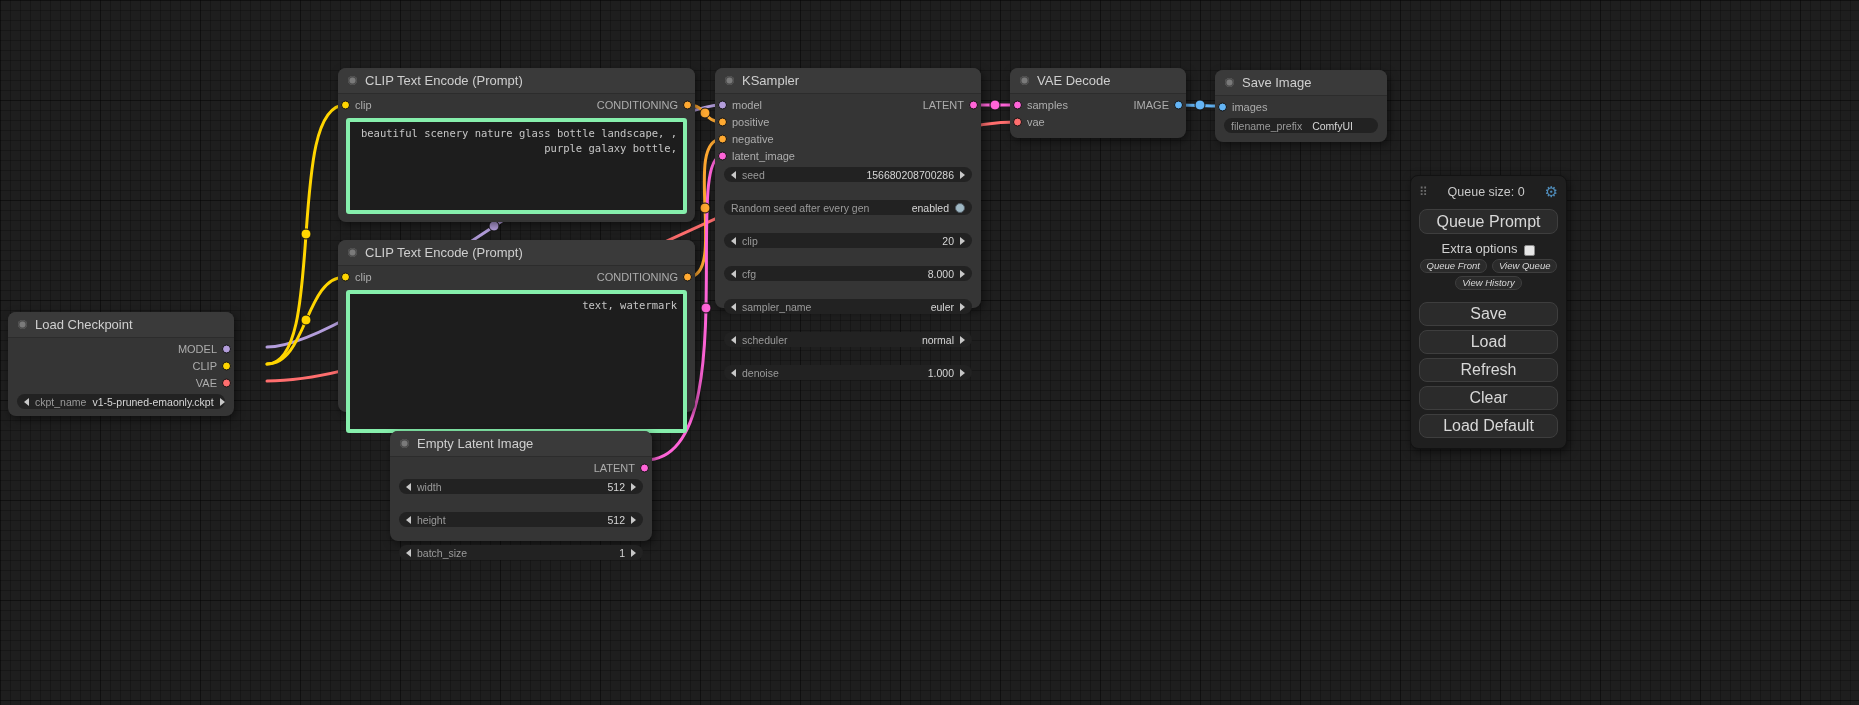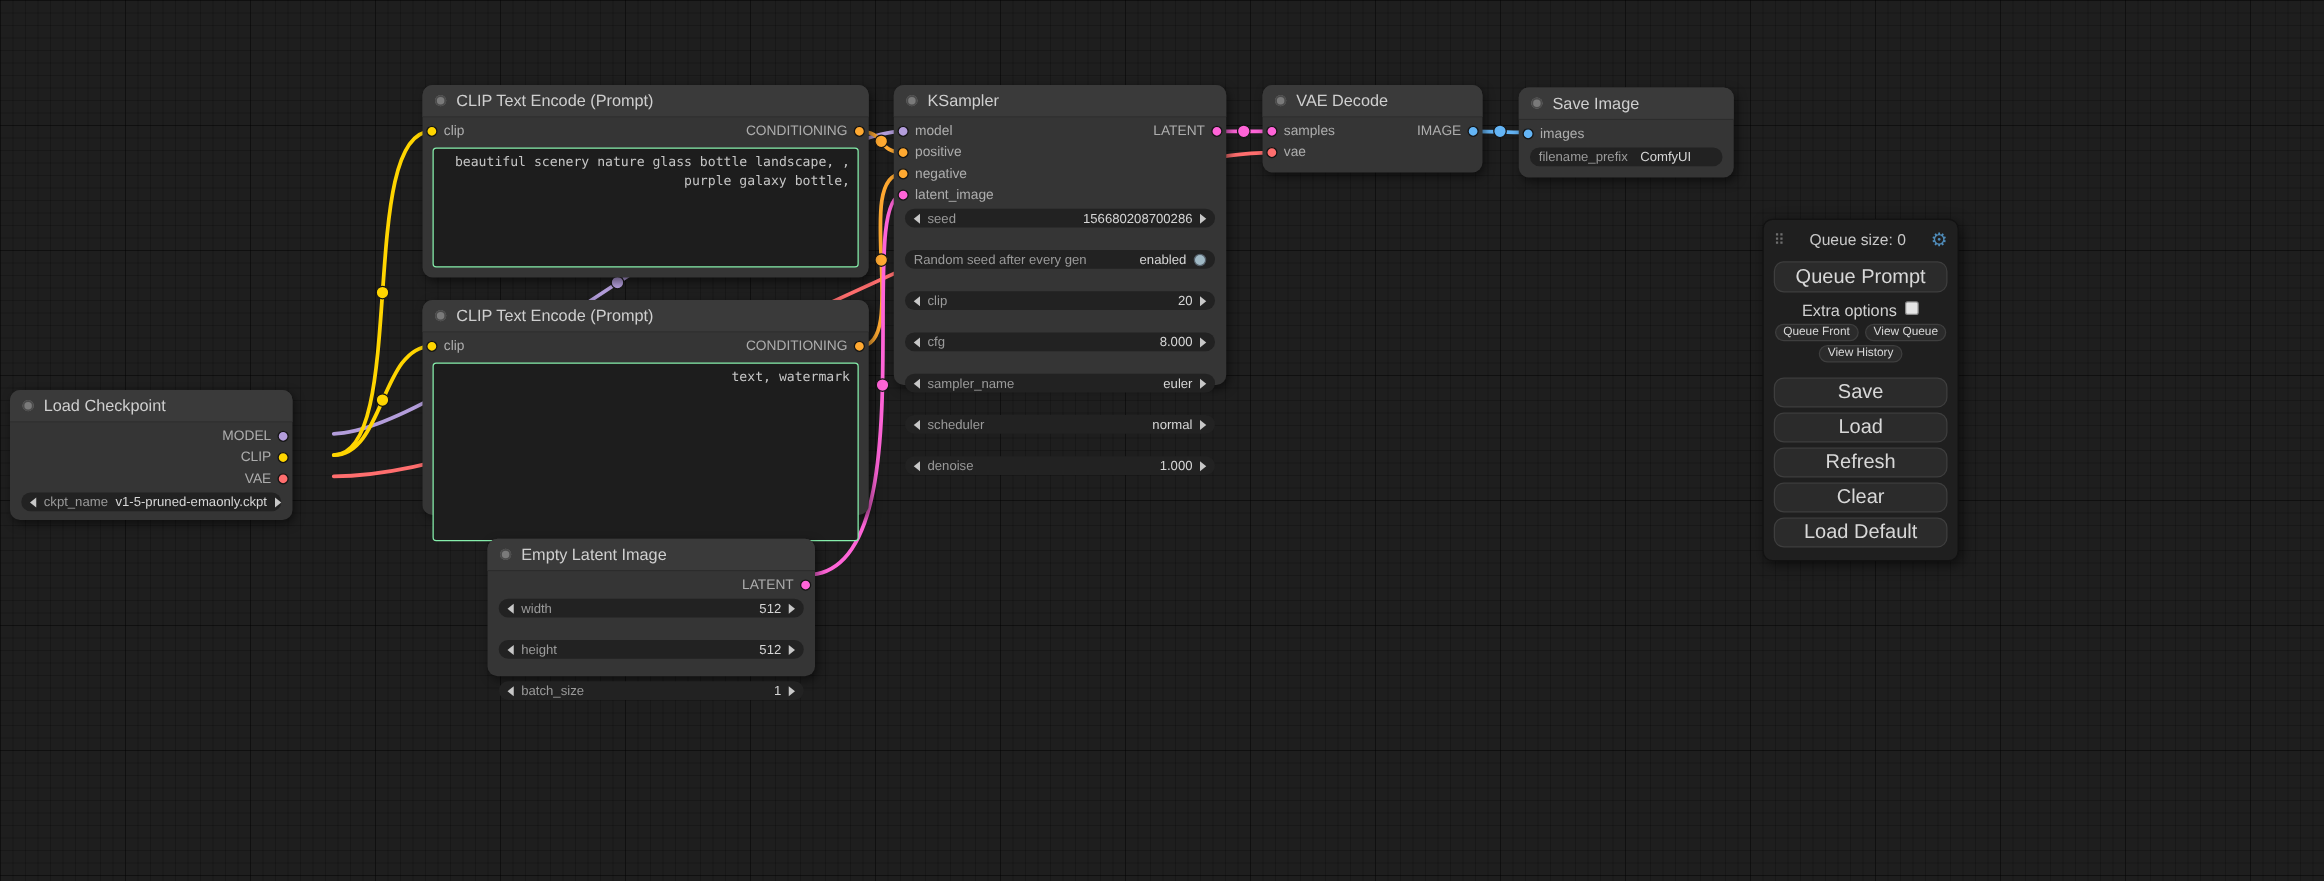--- a/index.html
+++ b/index.html
@@ -65,45 +65,45 @@
   .widget + .widget { margin-top:18px; }
   .wlabel { color:#9a9a9a; white-space:nowrap; }
   .wvalue { margin-left:auto; color:#d6d6d6; white-space:nowrap; }
   .arr { width:0; height:0; border-top:4px solid transparent; border-bottom:4px solid transparent; flex:0 0 auto; }
   .arr.l { border-right:5px solid #c8c8c8; }
   .arr.r { border-left:5px solid #c8c8c8; }
   .toggle-dot { width:10px; height:10px; border-radius:50%; flex:0 0 auto;
                 background:var(--c-toggle,#9fb8c4); border:1px solid #55606a; }
 
   .prompt-box { position:absolute; left:8px; right:8px; background:#1d1d1d;
-                border:1px solid #86efac; border-radius:3px; color:#c6c6c6;
+                border:4px solid #86efac; border-radius:3px; color:#c6c6c6;
                 font-family:"DejaVu Sans Mono", monospace; font-size:10.5px;
                 line-height:1.4; padding:4px 6px; white-space:pre-wrap; overflow:hidden; }
 
   
   .menu { position:absolute; left:1410px; top:175px; width:157px; z-index:3;
           background:#1f1f1f; border:1px solid #121212; border-radius:8px;
           box-shadow:2px 3px 10px rgba(0,0,0,0.55); padding:6px 8px 10px; 
           display:flex; flex-direction:column; }
   .menu-header { display:flex; align-items:center; height:20px; margin-bottom:3px; }
   .drag-handle { color:#6e6e6e; font-size:12px; cursor:move; }
   .queue-size { flex:1; text-align:center; color:#c8c8c8; font-size:12.5px; }
   .gear { color:var(--c-gear,#4f8cba); font-size:15px; cursor:pointer; }
   .btn { display:block; width:100%; background:#2b2b2b; border:1px solid #3e3e3e;
          color:#d8d8d8; border-radius:8px; cursor:pointer;
          font-family:"Liberation Sans", sans-serif; }
   .btn.big { height:24px; font-size:16px; line-height:20px; margin-top:4px; }
   .btn.accent { height:25px; }
   .btn.small { height:14px; font-size:9.5px; line-height:10px; border-radius:7px; width:auto; padding:0 6px; }
-  .extra-row { display:flex; align-items:flex-start; justify-content:center; gap:7px;
+  .extra-row { display:flex; align-items:flex-end; justify-content:center; gap:7px;
                margin-top:7px; color:#d0d0d0; font-size:13px; height:15px; }
   .checkbox { width:11px; height:11px; background:#e6e6e6; border:1px solid #8a8a8a;
               border-radius:2px; cursor:pointer; }
   .small-row { display:flex; justify-content:center; gap:5px; margin-top:3px; }
-  .small-row .btn.small { flex:0 0 auto; min-width:64px; }
+  .small-row .btn.small { flex:0 0 auto; min-width:64px;font-style:italic; }
   .menu-gap { height:8px; }
 </style>
 </head>
 <body>
 
 <div id="canvas">
 
   <svg class="wires" width="1859" height="705">
     <path class="w-model" d="M 267 347 C 357 347, 632 105, 722 105"></path>
     <path class="w-clip" d="M 267 364 C 327 364, 285 105, 345 105"></path>

